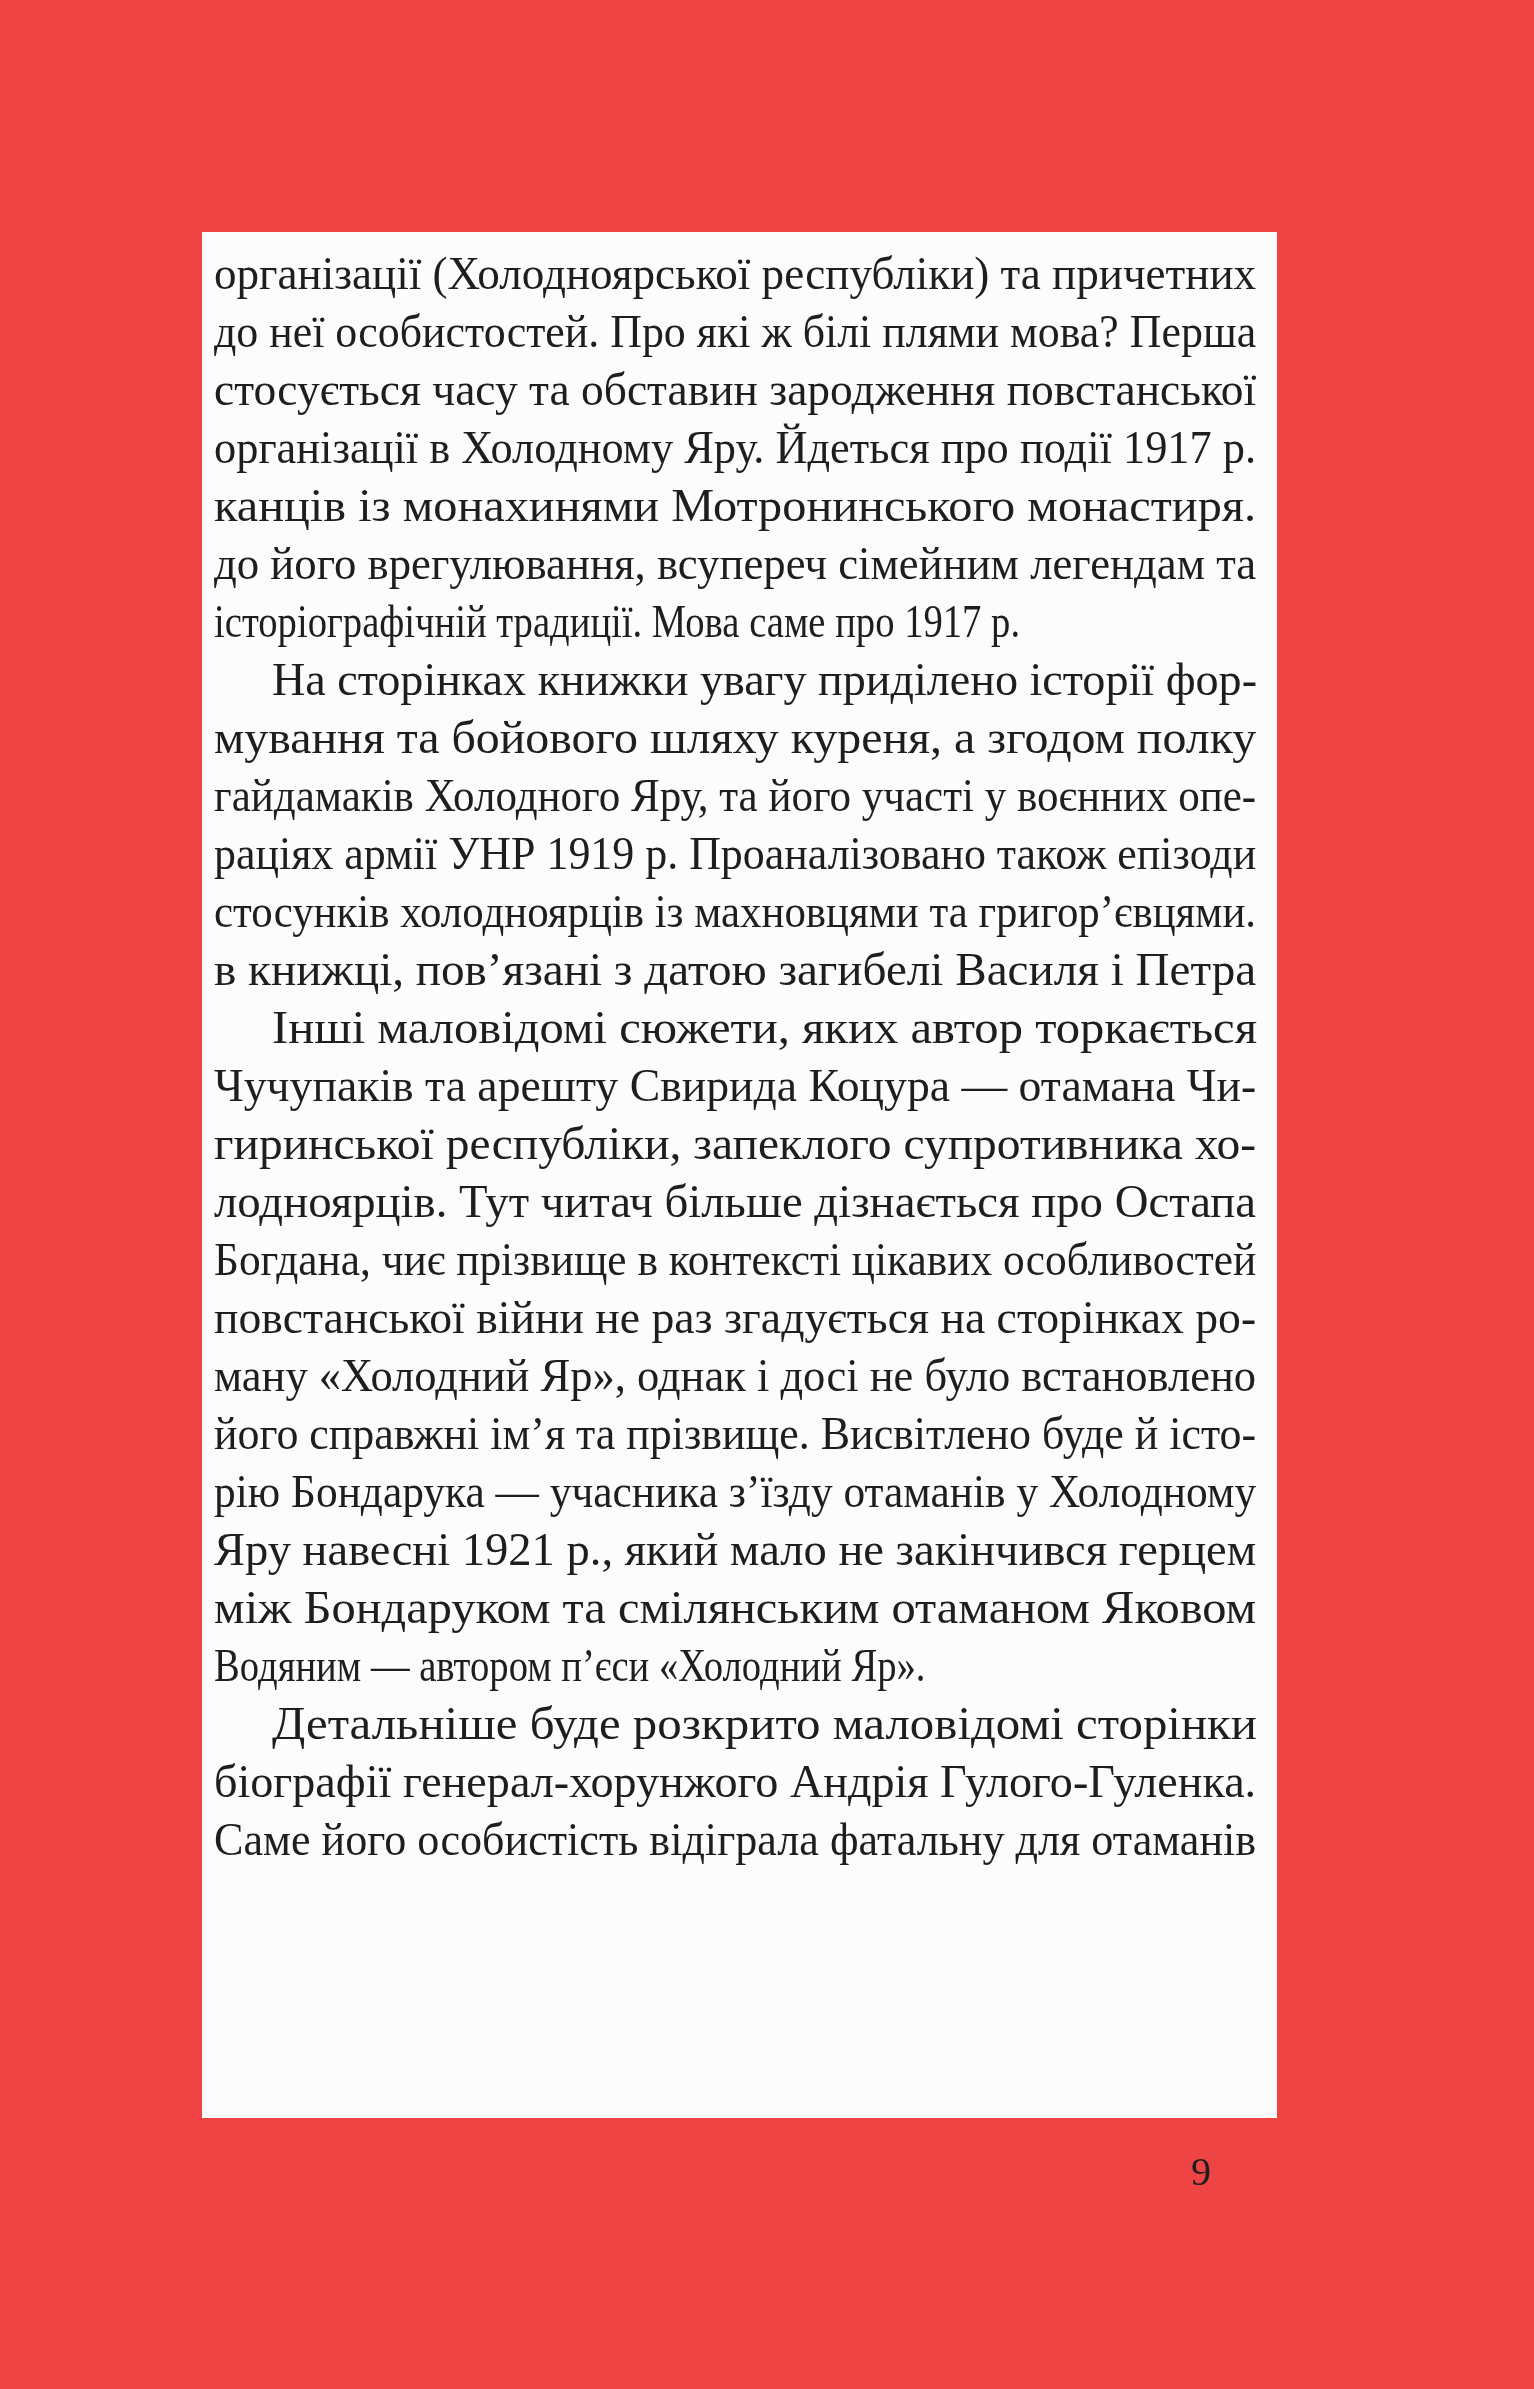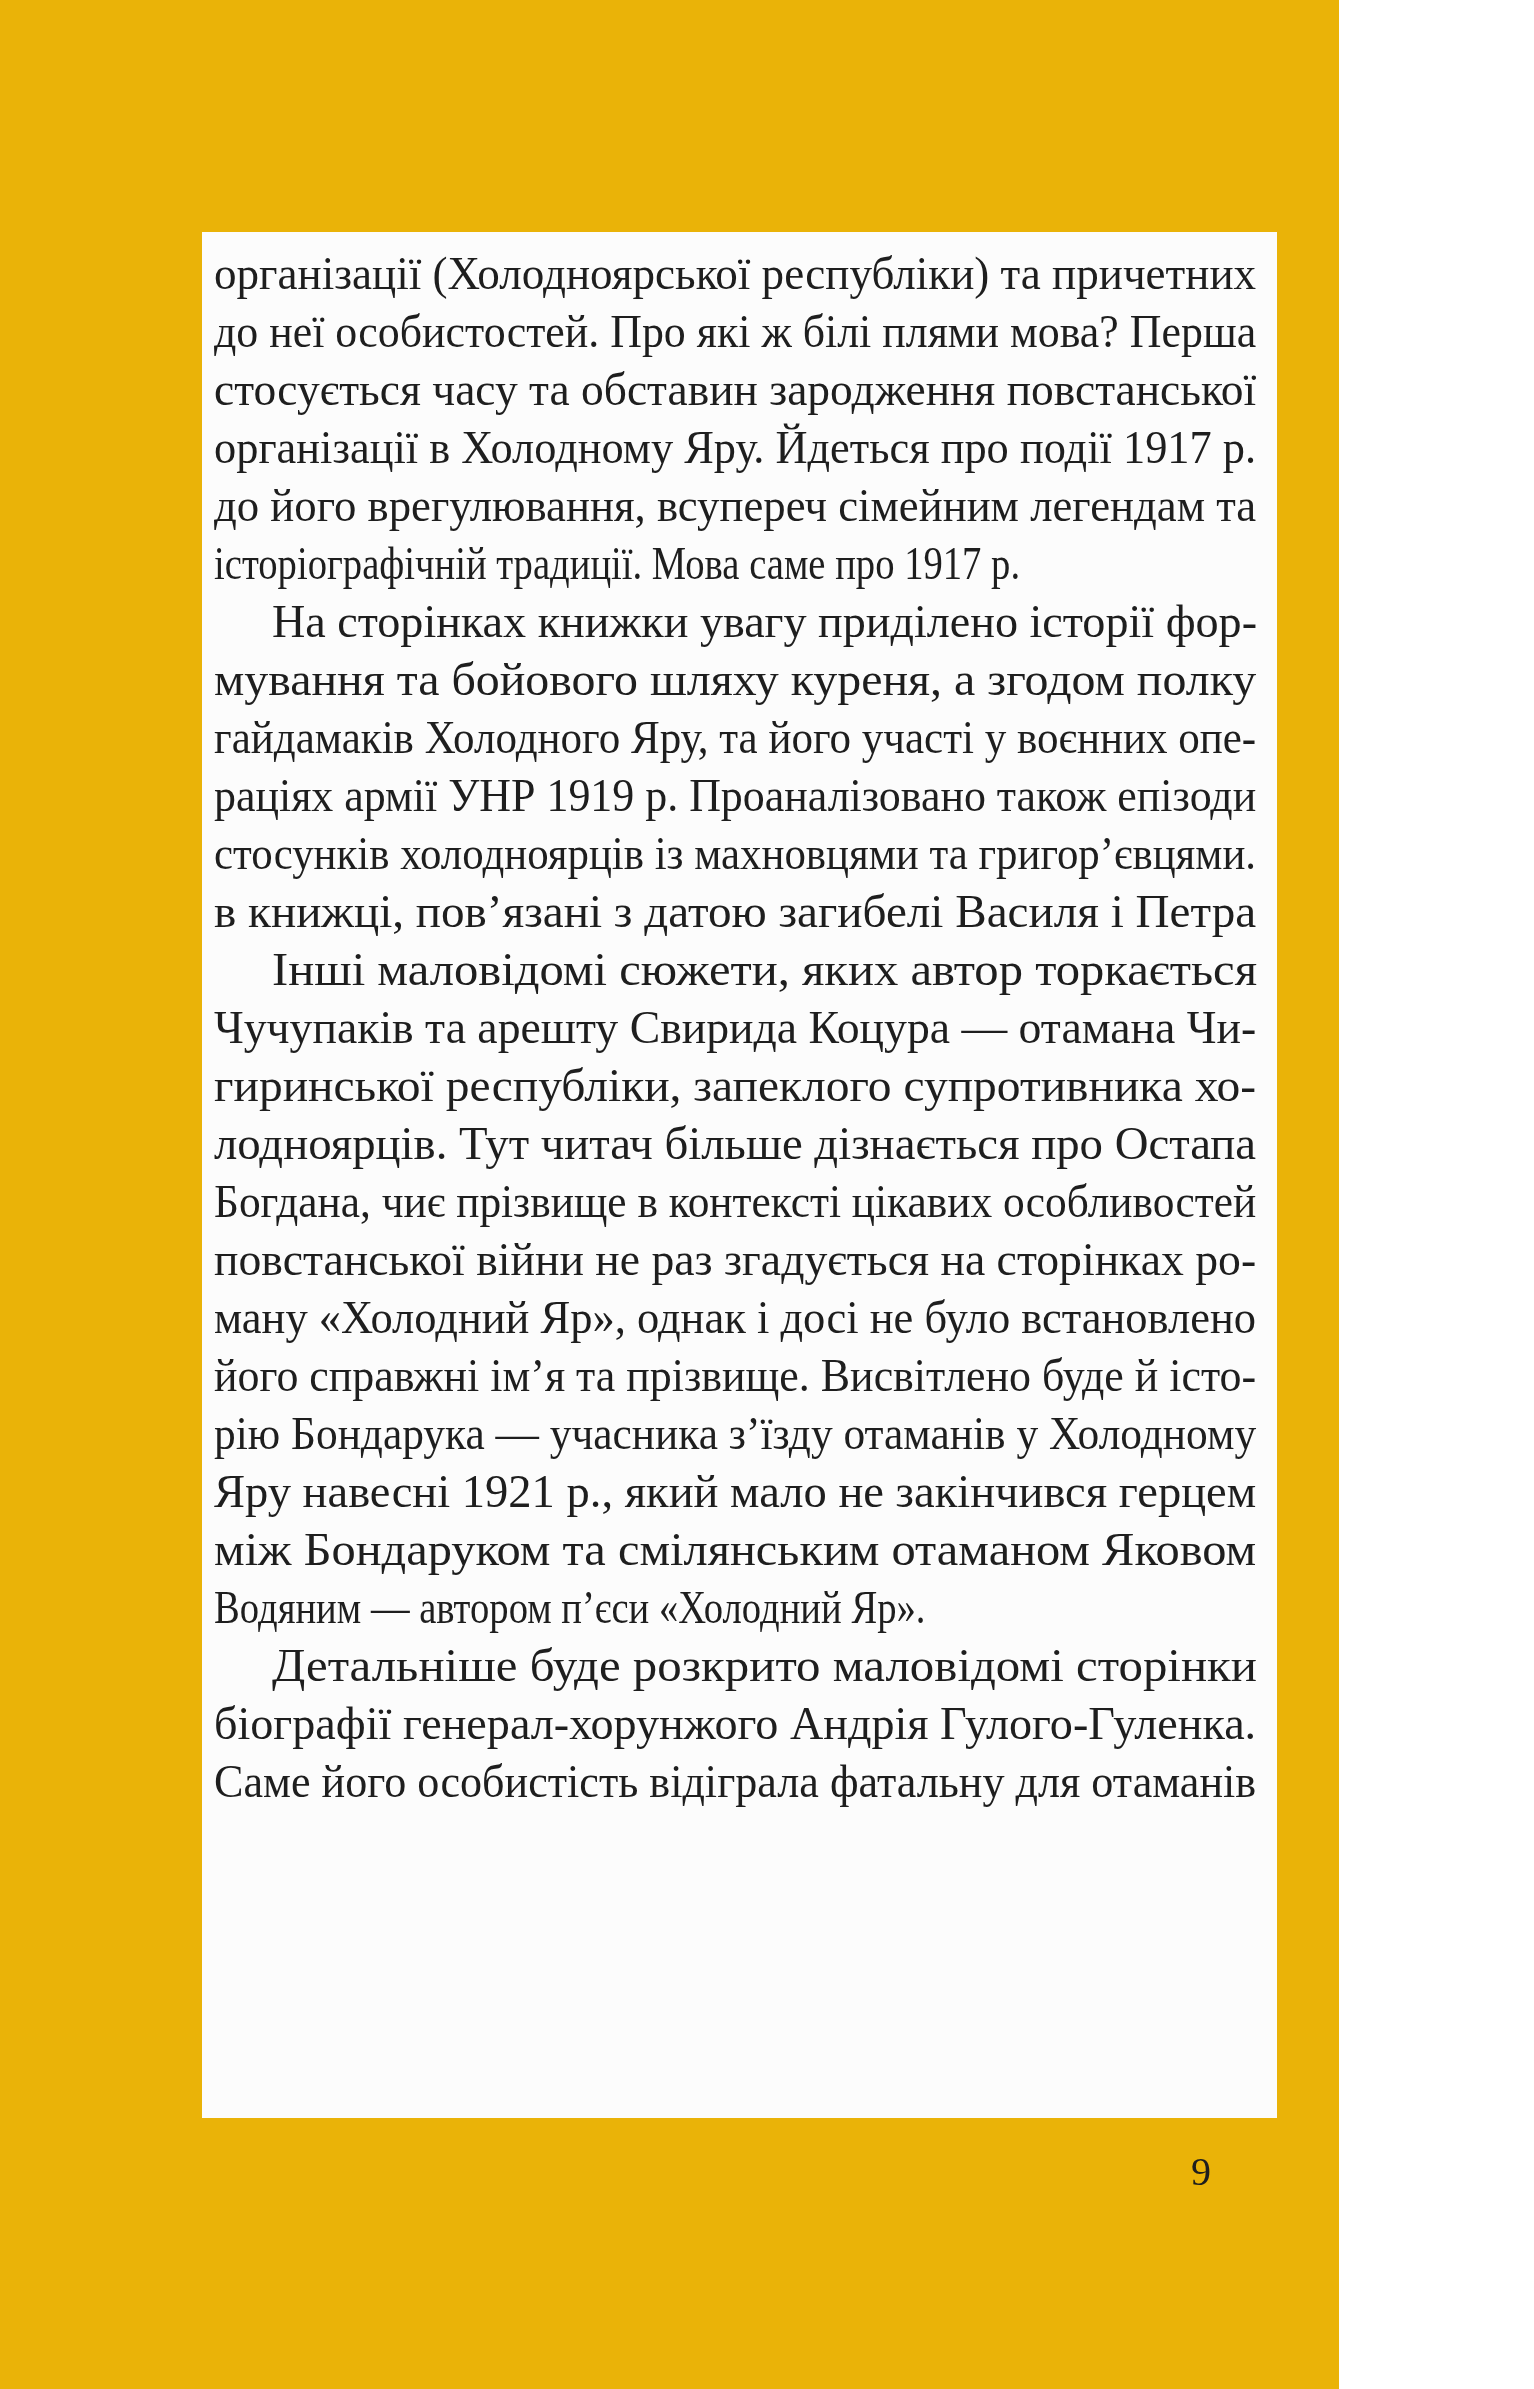--- a/index.html
+++ b/index.html
@@ -9,23 +9,23 @@
     }
     body {
       width: 1534px;
       height: 2389px;
       position: relative;
       overflow: hidden;
     }
     .page {
       position: absolute;
       left: 0; top: 0;
-      width: 1339px;
+      width: 1534px;
       height: 2389px;
-      background: #eab308;
+      background: #ef4444;
     }
     .scan-area {
       position: absolute;
       left: 202px;
       top: 232px;
       width: 1075px;
       height: 1886px;
       background: #fcfcfc;
     }
     .text-column {
@@ -69,20 +69,21 @@
 <body>
 
 <div class="page">
   <div class="scan-area"></div>
 
   <div class="text-column">
     <div class="line"><span class="inner" style="transform: scaleX(0.9803);">організації (Холодноярської республіки) та причетних</span></div>
     <div class="line"><span class="inner" style="transform: scaleX(0.9538);">до неї особистостей. Про які ж білі плями мова? Перша</span></div>
     <div class="line"><span class="inner" style="transform: scaleX(0.9887);">стосується часу та обставин зародження повстанської</span></div>
     <div class="line"><span class="inner" style="transform: scaleX(0.9651);">організації в Холодному Яру. Йдеться про події 1917 р.</span></div>
+    <div class="line"><span class="inner" style="transform: scaleX(1.0497);">канців із монахинями Мотронинського монастиря.</span></div>
     <div class="line"><span class="inner" style="transform: scaleX(0.9735);">до його врегулювання, всупереч сімейним легендам та</span></div>
     <div class="line"><span class="inner" style="transform: scaleX(0.84);">історіографічній традиції. Мова саме про 1917 р.</span></div>
     <div class="line indent"><span class="inner" style="transform: scaleX(1.0025);">На сторінках книжки увагу приділено історії фор-</span></div>
     <div class="line"><span class="inner" style="transform: scaleX(1.0409);">мування та бойового шляху куреня, а згодом полку</span></div>
     <div class="line"><span class="inner" style="transform: scaleX(0.9351);">гайдамаків Холодного Яру, та його участі у воєнних опе-</span></div>
     <div class="line"><span class="inner" style="transform: scaleX(0.9546);">раціях армії УНР 1919 р. Проаналізовано також епізоди</span></div>
     <div class="line"><span class="inner" style="transform: scaleX(0.9316);">стосунків холодноярців із махновцями та григор’євцями.</span></div>
     <div class="line"><span class="inner" style="transform: scaleX(1.0245);">в книжці, пов’язані з датою загибелі Василя і Петра</span></div>
     <div class="line indent"><span class="inner" style="transform: scaleX(1.0567);">Інші маловідомі сюжети, яких автор торкається</span></div>
     <div class="line"><span class="inner" style="transform: scaleX(0.9938);">Чучупаків та арешту Свирида Коцура — отамана Чи-</span></div>

